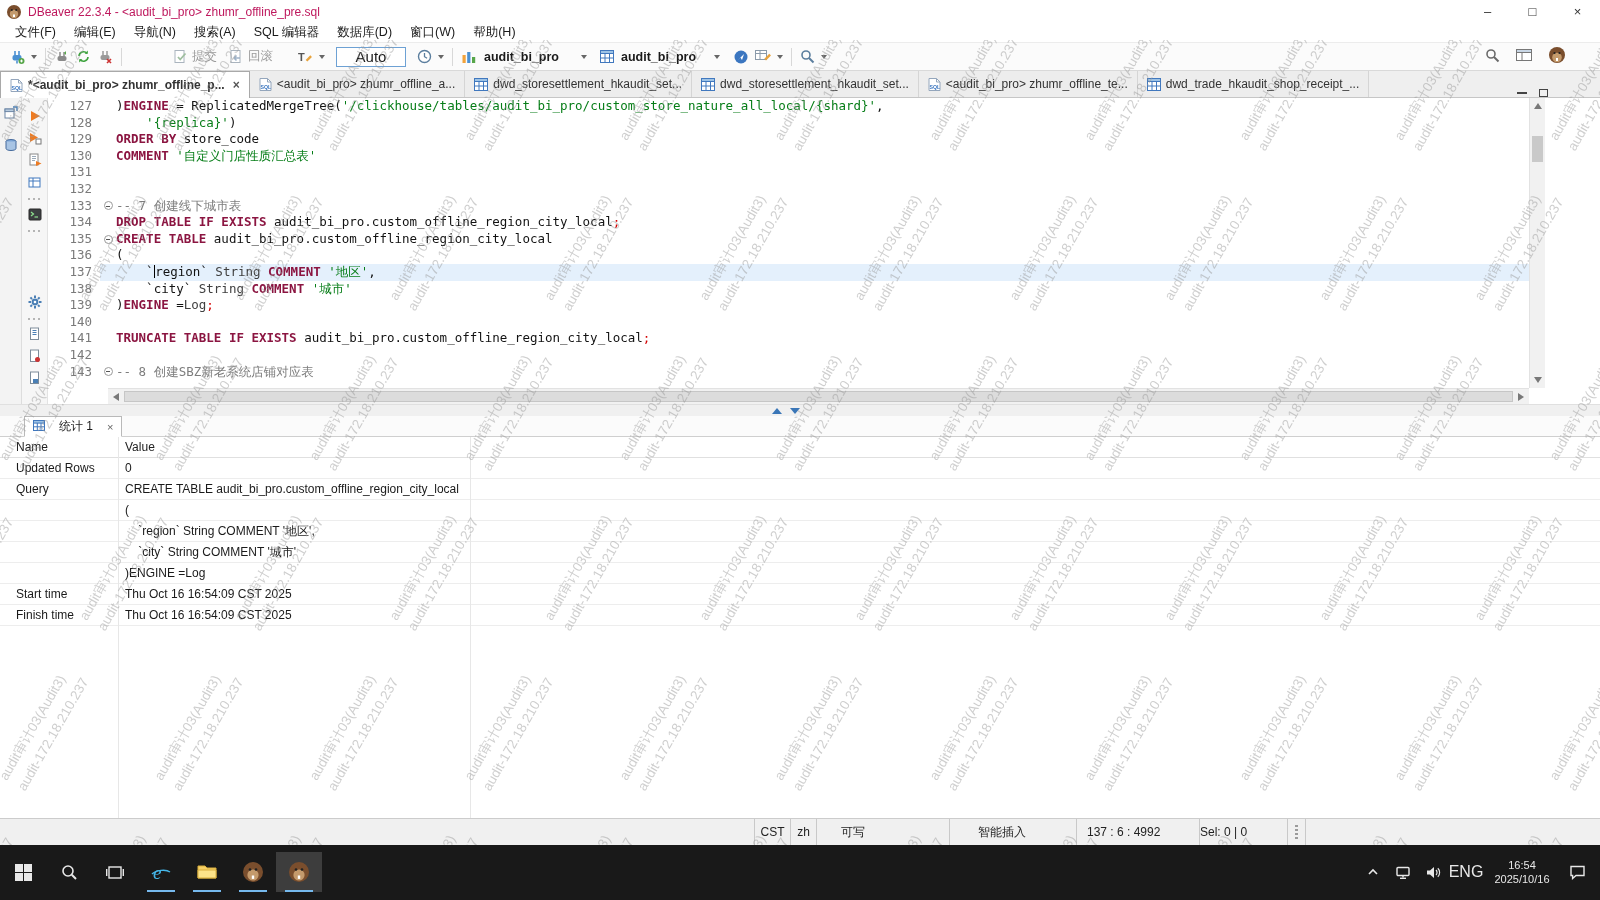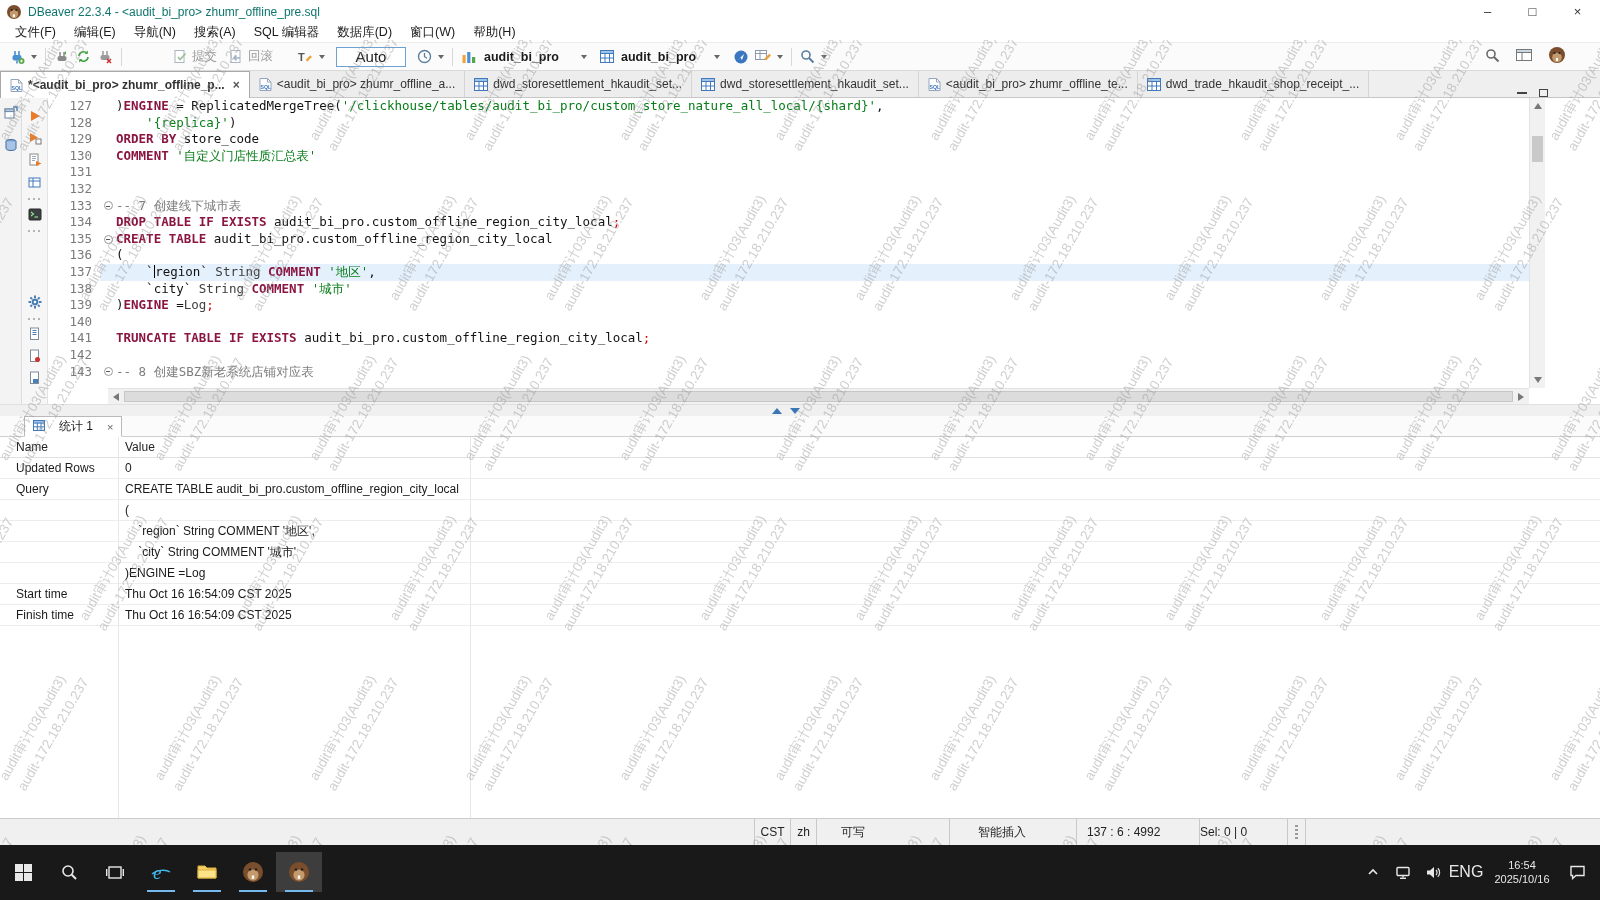--- a/index.html
+++ b/index.html
@@ -2,21 +2,21 @@
 <html><head>
 <meta charset="utf-8">
 <style>
   *{box-sizing:border-box;margin:0;padding:0}
   html,body{width:1600px;height:900px;overflow:hidden}
   body{font-family:"Liberation Sans",sans-serif;background:#fff;position:relative;color:#1a1a1a}
 
   
   .titlebar{position:absolute;left:0;top:0;width:1600px;height:23px;background:#fff;display:flex;align-items:center;padding-left:6px}
   .app-icon{width:16px;height:16px;margin-right:6px;display:inline-flex}
-  .title-text{font-size:12px;color:#0f766e;white-space:nowrap}
+  .title-text{font-size:12px;color:#be185d;white-space:nowrap}
   .win-controls{margin-left:auto;display:flex;height:100%}
   .win-btn{width:45px;display:flex;align-items:center;justify-content:center;font-size:13px;color:#333}
 
   
   .menubar{position:absolute;top:23px;left:0;width:1600px;height:20px;background:#fff;border-bottom:1px solid #ececec;display:flex;align-items:center;padding-left:6px;font-size:12.5px}
   .menu-item{padding:1px 9px;white-space:nowrap}
 
   
   .toolbar{position:absolute;top:43px;left:0;width:1600px;height:28px;background:#fbfbfb;border-bottom:1px solid #d9d9d9;display:flex;align-items:center;padding-left:6px;font-size:12.5px}
   .ti{display:inline-flex;align-items:center;justify-content:center;height:22px;margin:0 3px}

